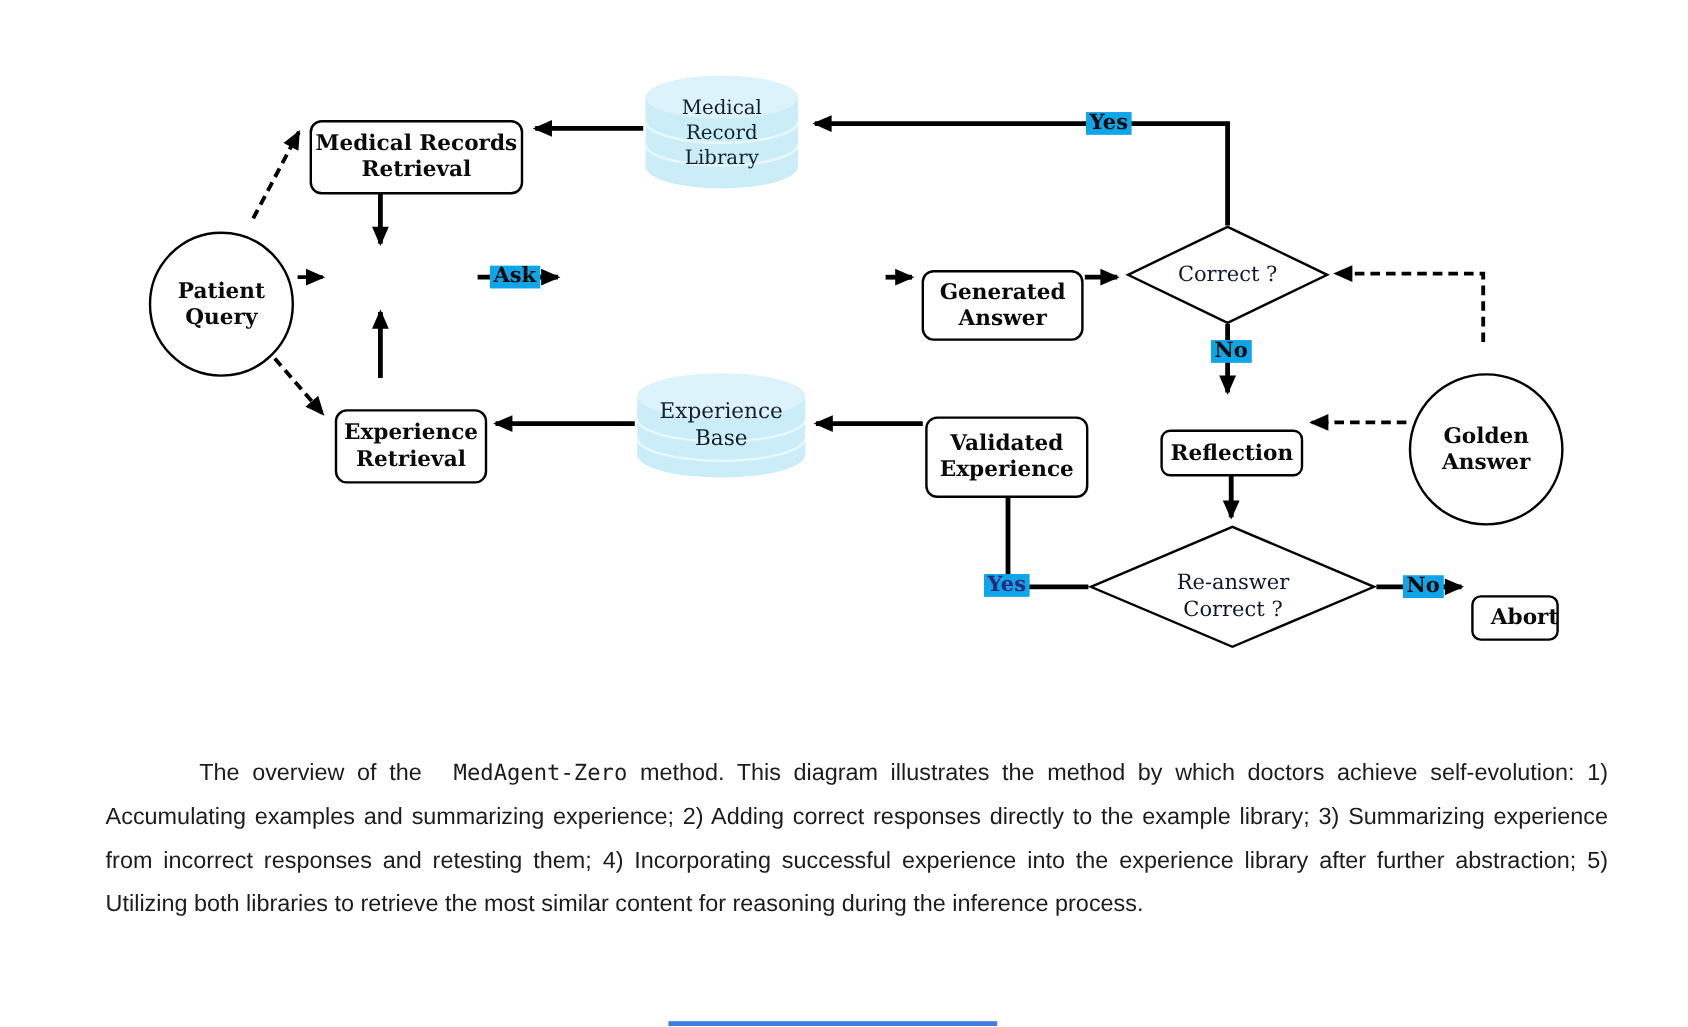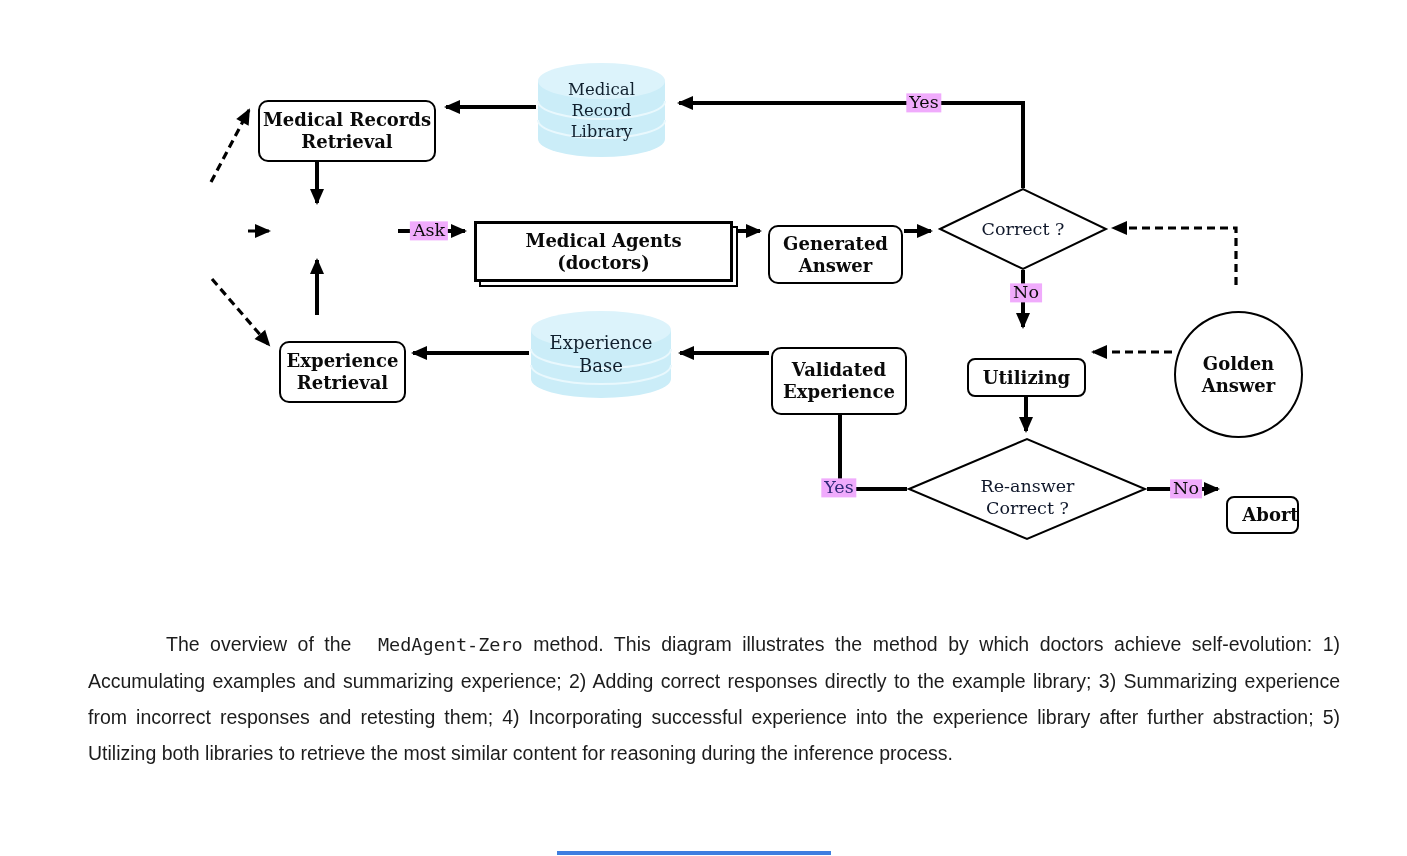--- a/index.html
+++ b/index.html
@@ -22,22 +22,22 @@
     box-shadow: 5px 5px 0 -2px #ffffff, 5px 5px 0 0 #000000; }
   .circle { border-radius:50%; border-width:2.2px; }
   .dlabel, .cyl-label {
     position:absolute; display:flex; align-items:center; justify-content:center;
     text-align:center; color:#10202e; font-weight:400; white-space:pre-line;
     line-height:1.26; background:transparent; pointer-events:none;
     font-family:"DejaVu Serif", serif;
   }
   .dlabel { color:#0f172a; }
   .elabel {
-    position:absolute; transform:translate(-50%,-50%); background:#f0abfc;
-    padding:0 3px; font-weight:400; font-size:17.5px; color:#0a0a0a;
+    position:absolute; transform:translate(-50%,-50%); background:#0ea5e9;
+    padding:0 3px; font-weight:700; font-size:17.5px; color:#0a0a0a;
     font-family:"DejaVu Serif", serif; line-height:1.1;
   }
   .elabel.purple { color:#2e2877; }
 
   
   .caption {
     position:absolute; left:88px; top:606px; width:1252px;
     font-family:"Liberation Sans", sans-serif; font-size:19.5px;
     color:#1c1c1c; text-align:justify; line-height:36.2px; text-indent:78px;
   }
@@ -96,41 +96,41 @@
 
     <g fill="none" stroke="#000" stroke-width="3.2" stroke-dasharray="8 5">
       <path d="M211,182 L249,110" marker-end="url(#ah)"></path>
       <path d="M248,231 L269,231" marker-end="url(#ah)"></path>
       <path d="M212,279 L269,345" marker-end="url(#ah)"></path>
       <path d="M1236,285 L1236,228 L1113,228" marker-end="url(#ah)"></path>
       <path d="M1172,352 L1093,352" marker-end="url(#ah)"></path>
     </g>
   </svg>
 
+  <div class="node circle" style="left:124px; top:169px; width:121px; height:121px;">Patient
+Query</div>
 
   <div class="node" style="left:258px; top:76px; width:178px; height:62px;">Medical Records
 Retrieval</div>
 
   <div class="cyl-label" style="left:538px; top:66px; width:127px; height:91px; font-size:16.5px;">Medical
 Record
 Library</div>
 
 
-  <div class="node sharp" style="left:474px; top:197px; width:259px; height:61px;">Medical Agents
-(doctors)</div>
 
   <div class="node" style="left:768px; top:201px; width:135px; height:59px;">Generated
 Answer</div>
 
   <div class="dlabel" style="left:950px; top:215px; width:146px; height:28px; font-size:17.5px;">Correct ?</div>
 
   <div class="node circle" style="left:1174px; top:287px; width:129px; height:127px;">Golden
 Answer</div>
 
-  <div class="node" style="left:967px; top:334px; width:119px; height:39px; border-radius:8px;">Utilizing</div>
+  <div class="node" style="left:967px; top:334px; width:119px; height:39px; border-radius:8px;">Reflection</div>
 
   <div class="node" style="left:279px; top:317px; width:127px; height:62px;">Experience
 Retrieval</div>
 
   <div class="cyl-label" style="left:531px; top:313px; width:140px; height:83px; font-size:18px;">Experience
 Base</div>
 
   <div class="node" style="left:771px; top:323px; width:136px; height:68px;">Validated
 Experience</div>
 

